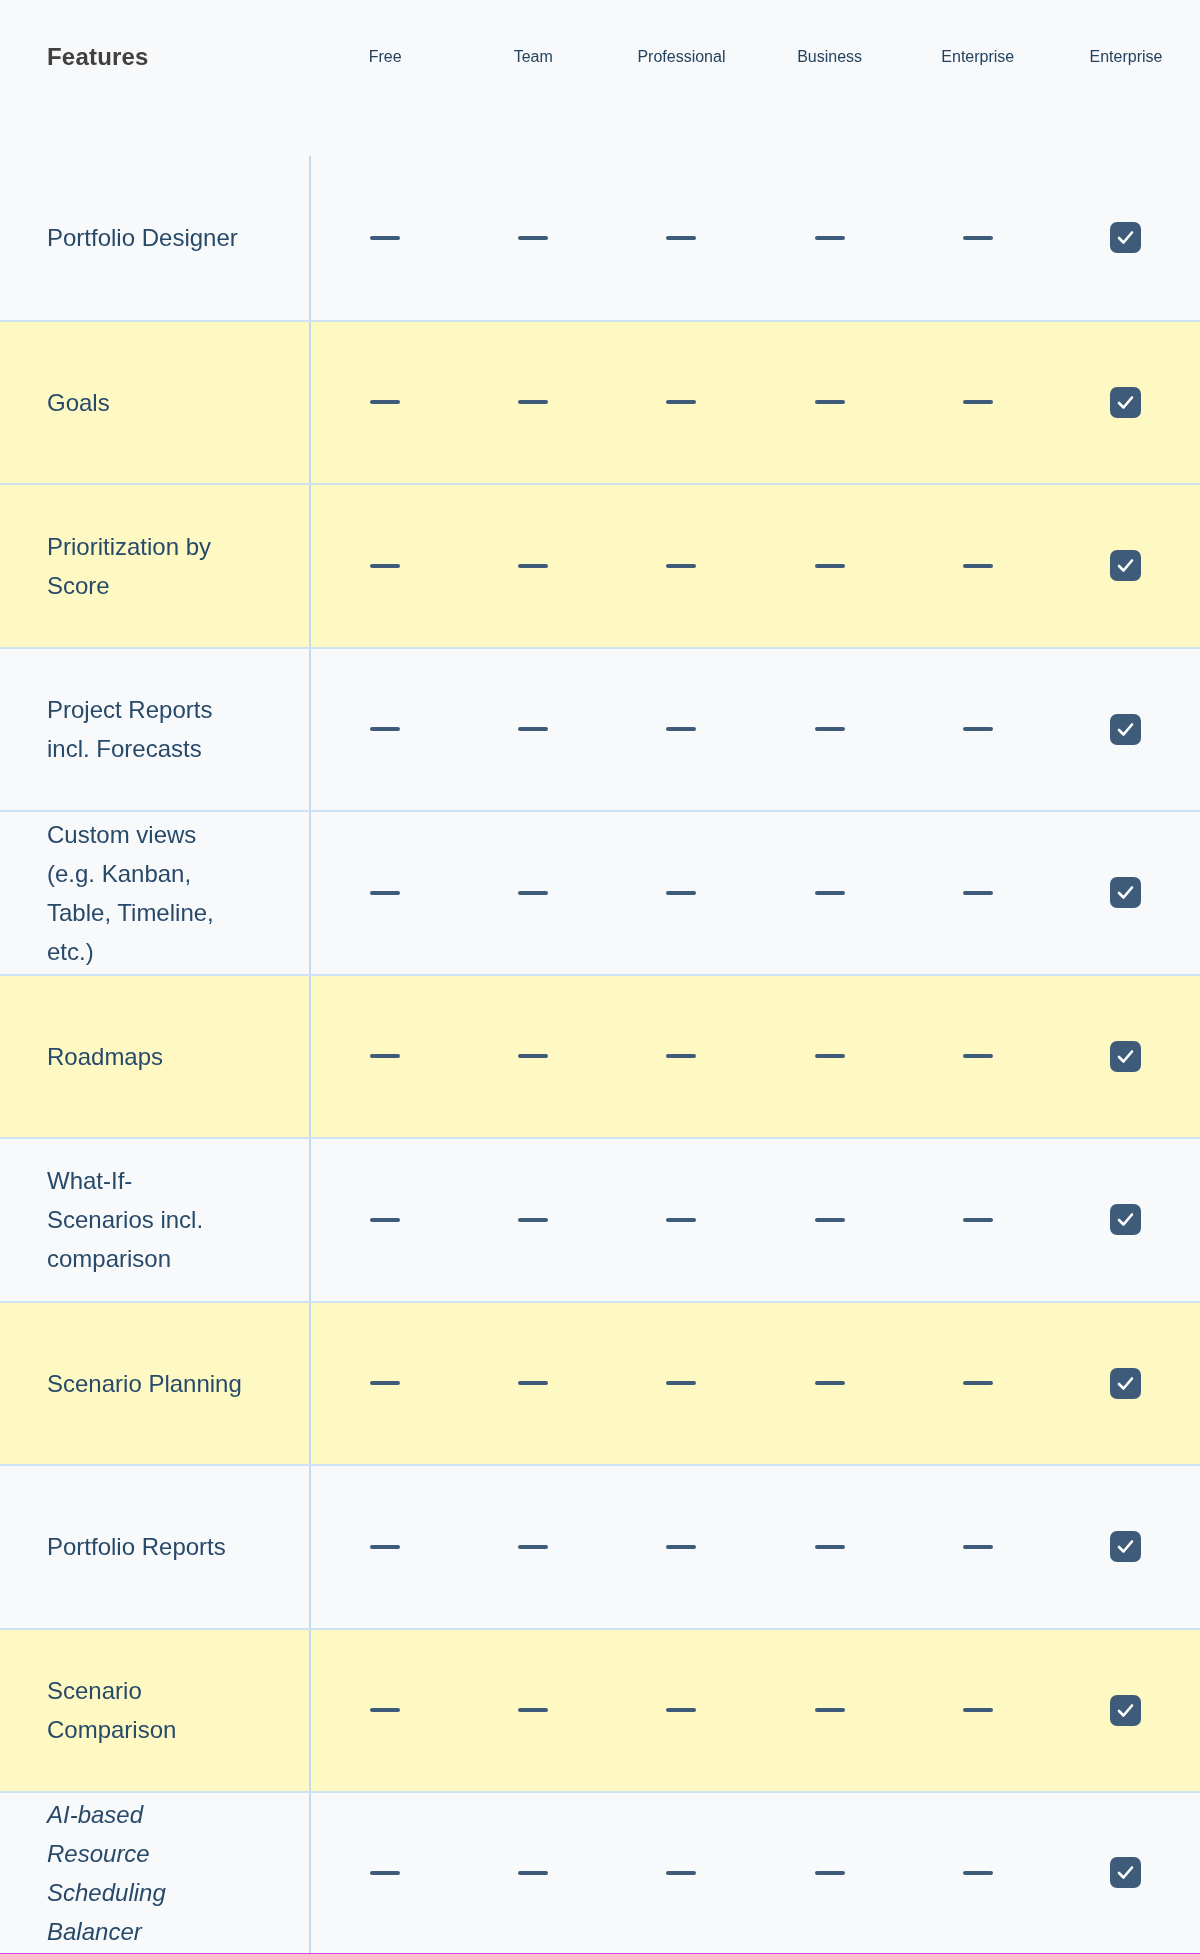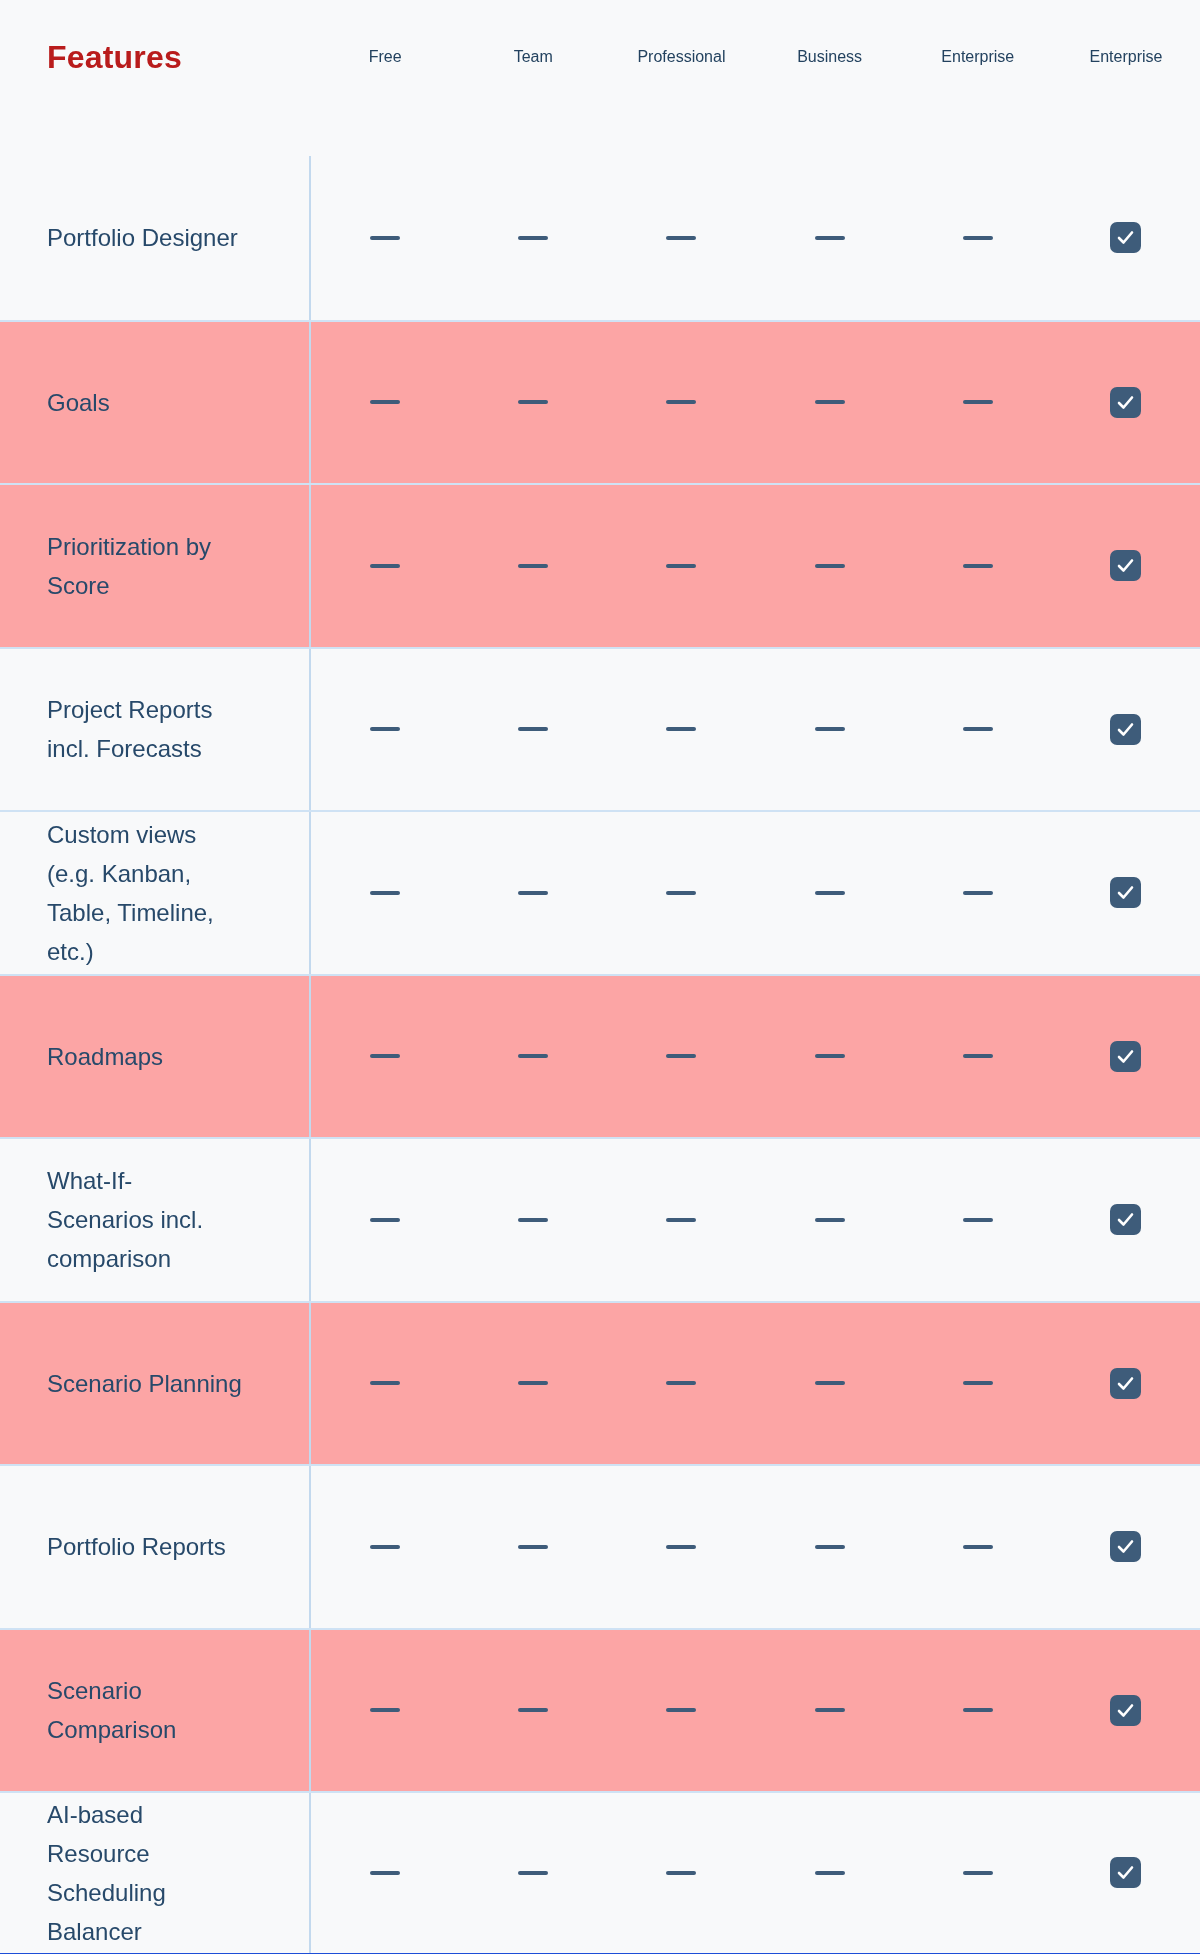--- a/index.html
+++ b/index.html
@@ -21,24 +21,24 @@
     display: flex;
     align-items: flex-start;
     padding-top: 38px;
   }
   .features-col {
     width: 311px;
     padding-left: 47px;
     flex: 0 0 311px;
   }
   .features-heading {
-    font-size: 32px;
+    font-size: 24px;
     line-height: 38px;
     font-weight: 700;
-    color: #b91c1c;
+    color: #404040;
     letter-spacing: 0.2px;
   }
   .plan-col {
     flex: 1 1 0;
     display: flex;
     justify-content: center;
     align-items: center;
     height: 38px;
   }
   .plan-col span {
@@ -51,24 +51,25 @@
   .rows { }
   .feature-row {
     display: flex;
     height: 163.5px;
     align-items: stretch;
   }
   .feature-row + .feature-row {
     border-top: 2px solid #cfe2f4;
   }
   .feature-row:last-child {
-    border-bottom: 2px solid #1d4ed8;
+    border-bottom: 2px solid #d946ef;
+    font-style: italic;
   }
   .feature-row.alt {
-    background: #fca5a5;
+    background: #fef9c3;
   }
   .label-cell {
     flex: 0 0 311px;
     width: 311px;
     border-right: 2.5px solid #c3d9ee;
     display: flex;
     align-items: center;
     padding-left: 47px;
     padding-right: 32px;
   }

